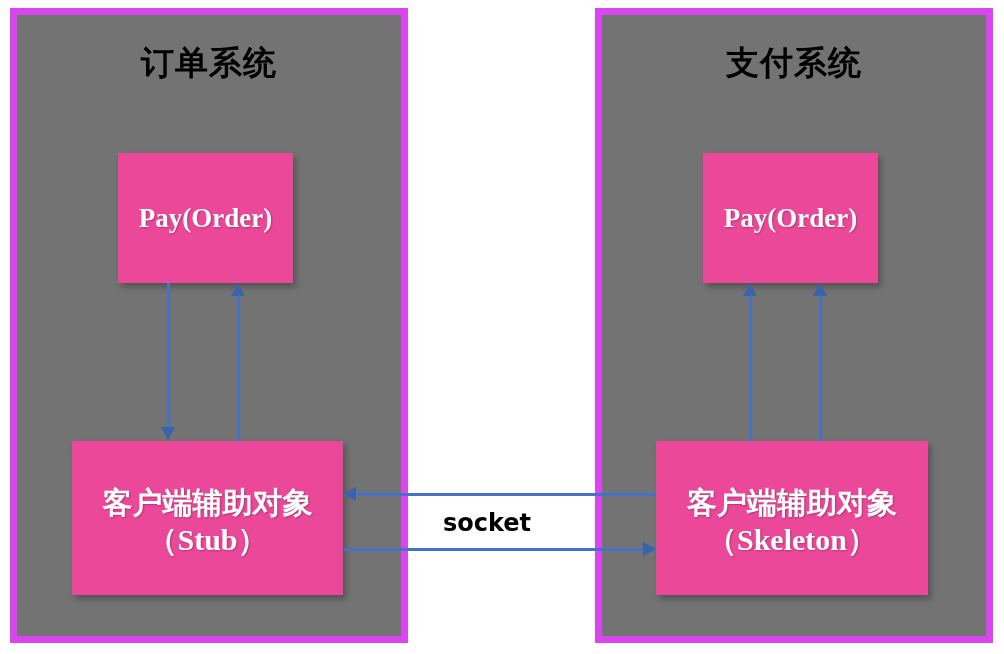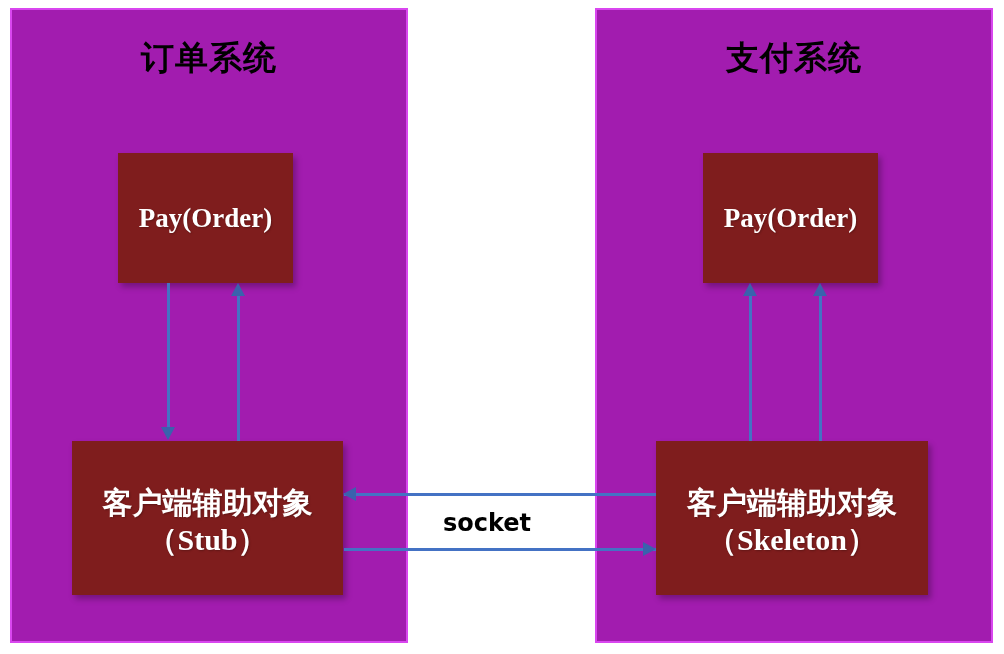--- a/index.html
+++ b/index.html
@@ -10,22 +10,22 @@
   #canvas {
     position: relative;
     width: 1004px;
     height: 654px;
     background: #ffffff;
     overflow: hidden;
     font-family: "Liberation Sans", "DejaVu Sans", sans-serif;
   }
   .panel {
     position: absolute;
-    border: 2px solid #d946ef;
-    background: #a21caf;
+    border: 7px solid #d946ef;
+    background: #737373;
     box-sizing: border-box;
   }
   #panel-order  { left: 10px;  top: 8px; width: 398px; height: 635px; }
   #panel-pay    { left: 595px; top: 8px; width: 398px; height: 635px; padding-left: 20px; }
 
   .panel-title {
     position: absolute;
     top: 26px;
     left: 0;
     width: 100%;
@@ -34,21 +34,21 @@
     font-weight: bold;
     font-size: 33px;
     color: #000000;
     letter-spacing: 1px;
     line-height: 44px;
     white-space: nowrap;
   }
 
   .obox {
     position: absolute;
-    background: #7f1d1d;
+    background: #ec4899;
     box-sizing: border-box;
     display: flex;
     align-items: center;
     justify-content: center;
     box-shadow: 3px 4px 6px rgba(0,0,0,0.28);
     color: #ffffff;
   }
   .obox .label {
     font-family: "Liberation Serif", "DejaVu Serif", serif;
     font-weight: bold;

